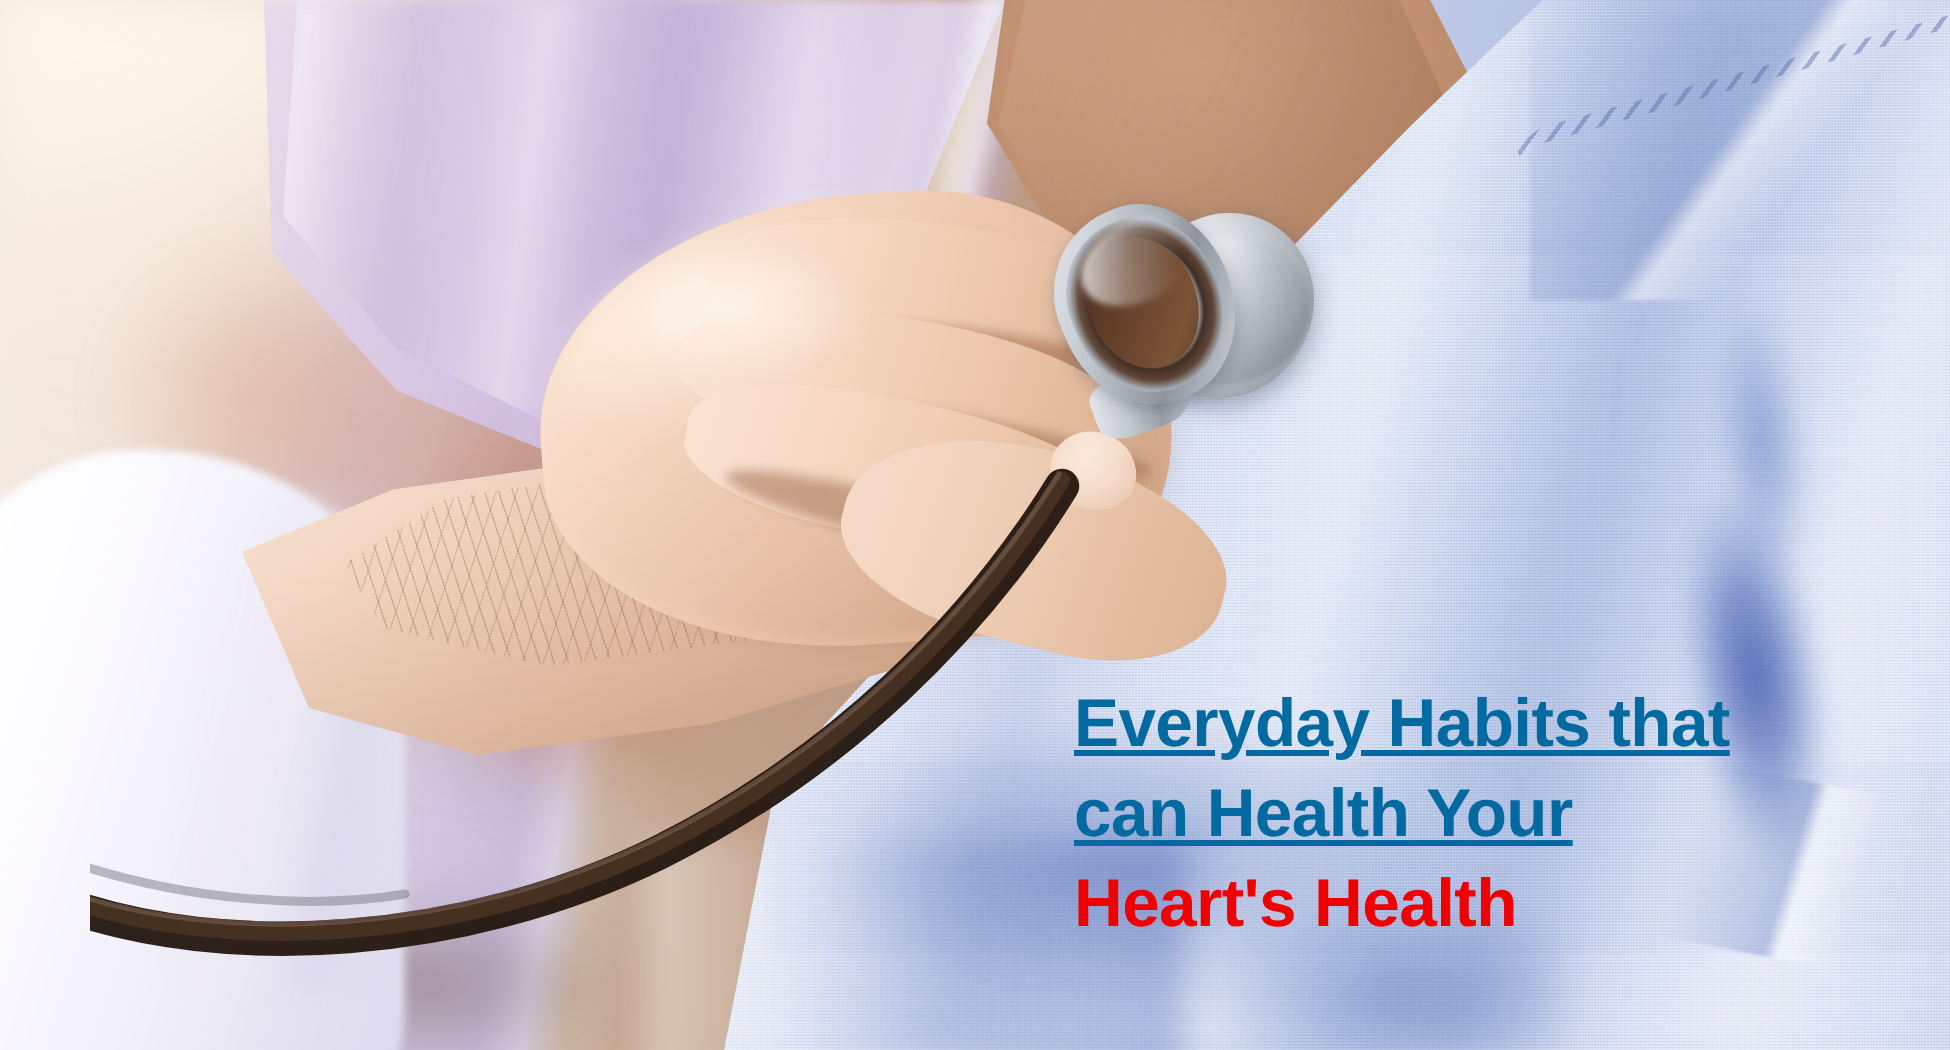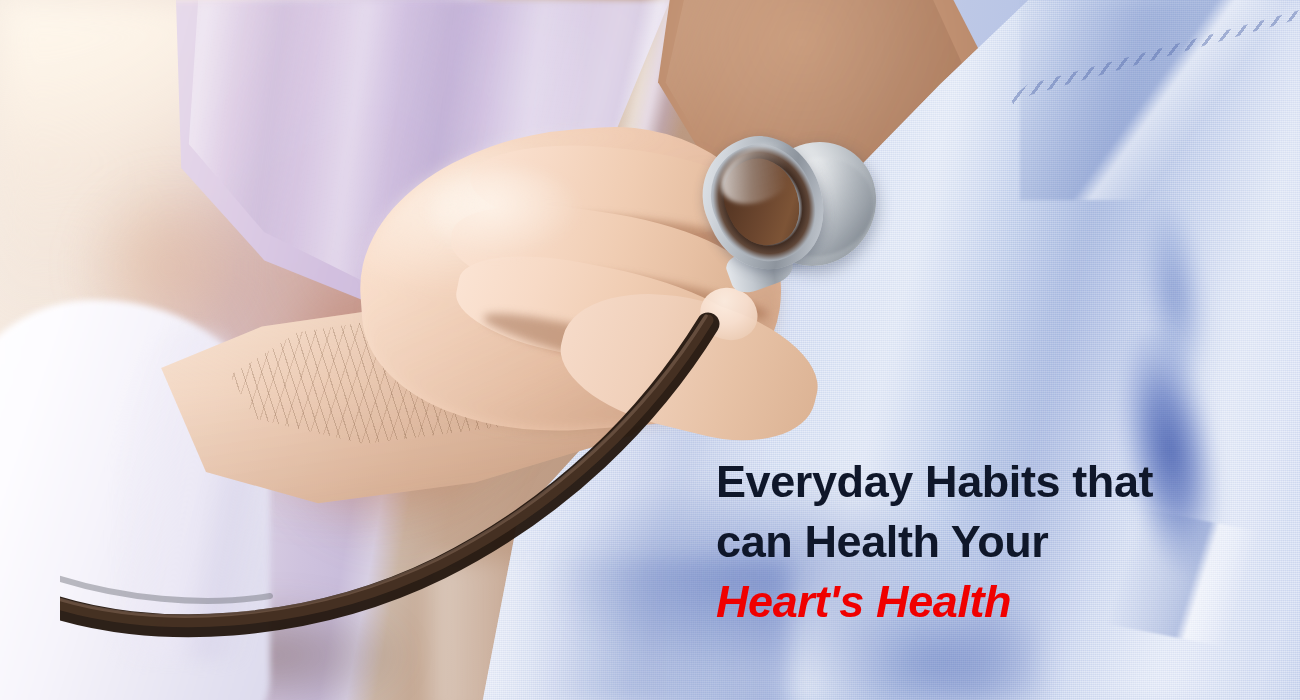--- a/index.html
+++ b/index.html
@@ -700,25 +700,25 @@
     font-weight: bold;
     font-size: 45px;
     line-height: 60px;
     letter-spacing: -0.4px;
   }
   .headline-line {
     display: block;
     white-space: nowrap;
   }
   #headline-line-1, #headline-line-2 {
-    color: #0f172a;
+    color: #0369a1;
+    text-decoration: underline;
   }
   #headline-line-3 {
     color: #f00000;
-    font-style: italic;
   }
 </style>
 </head>
 <body>
 
 <div id="banner">
 
   <div class="layer" id="bg-base"></div>
   <div class="layer" id="bg-blur-topleft"></div>
   <div class="layer" id="bg-furniture"></div>

